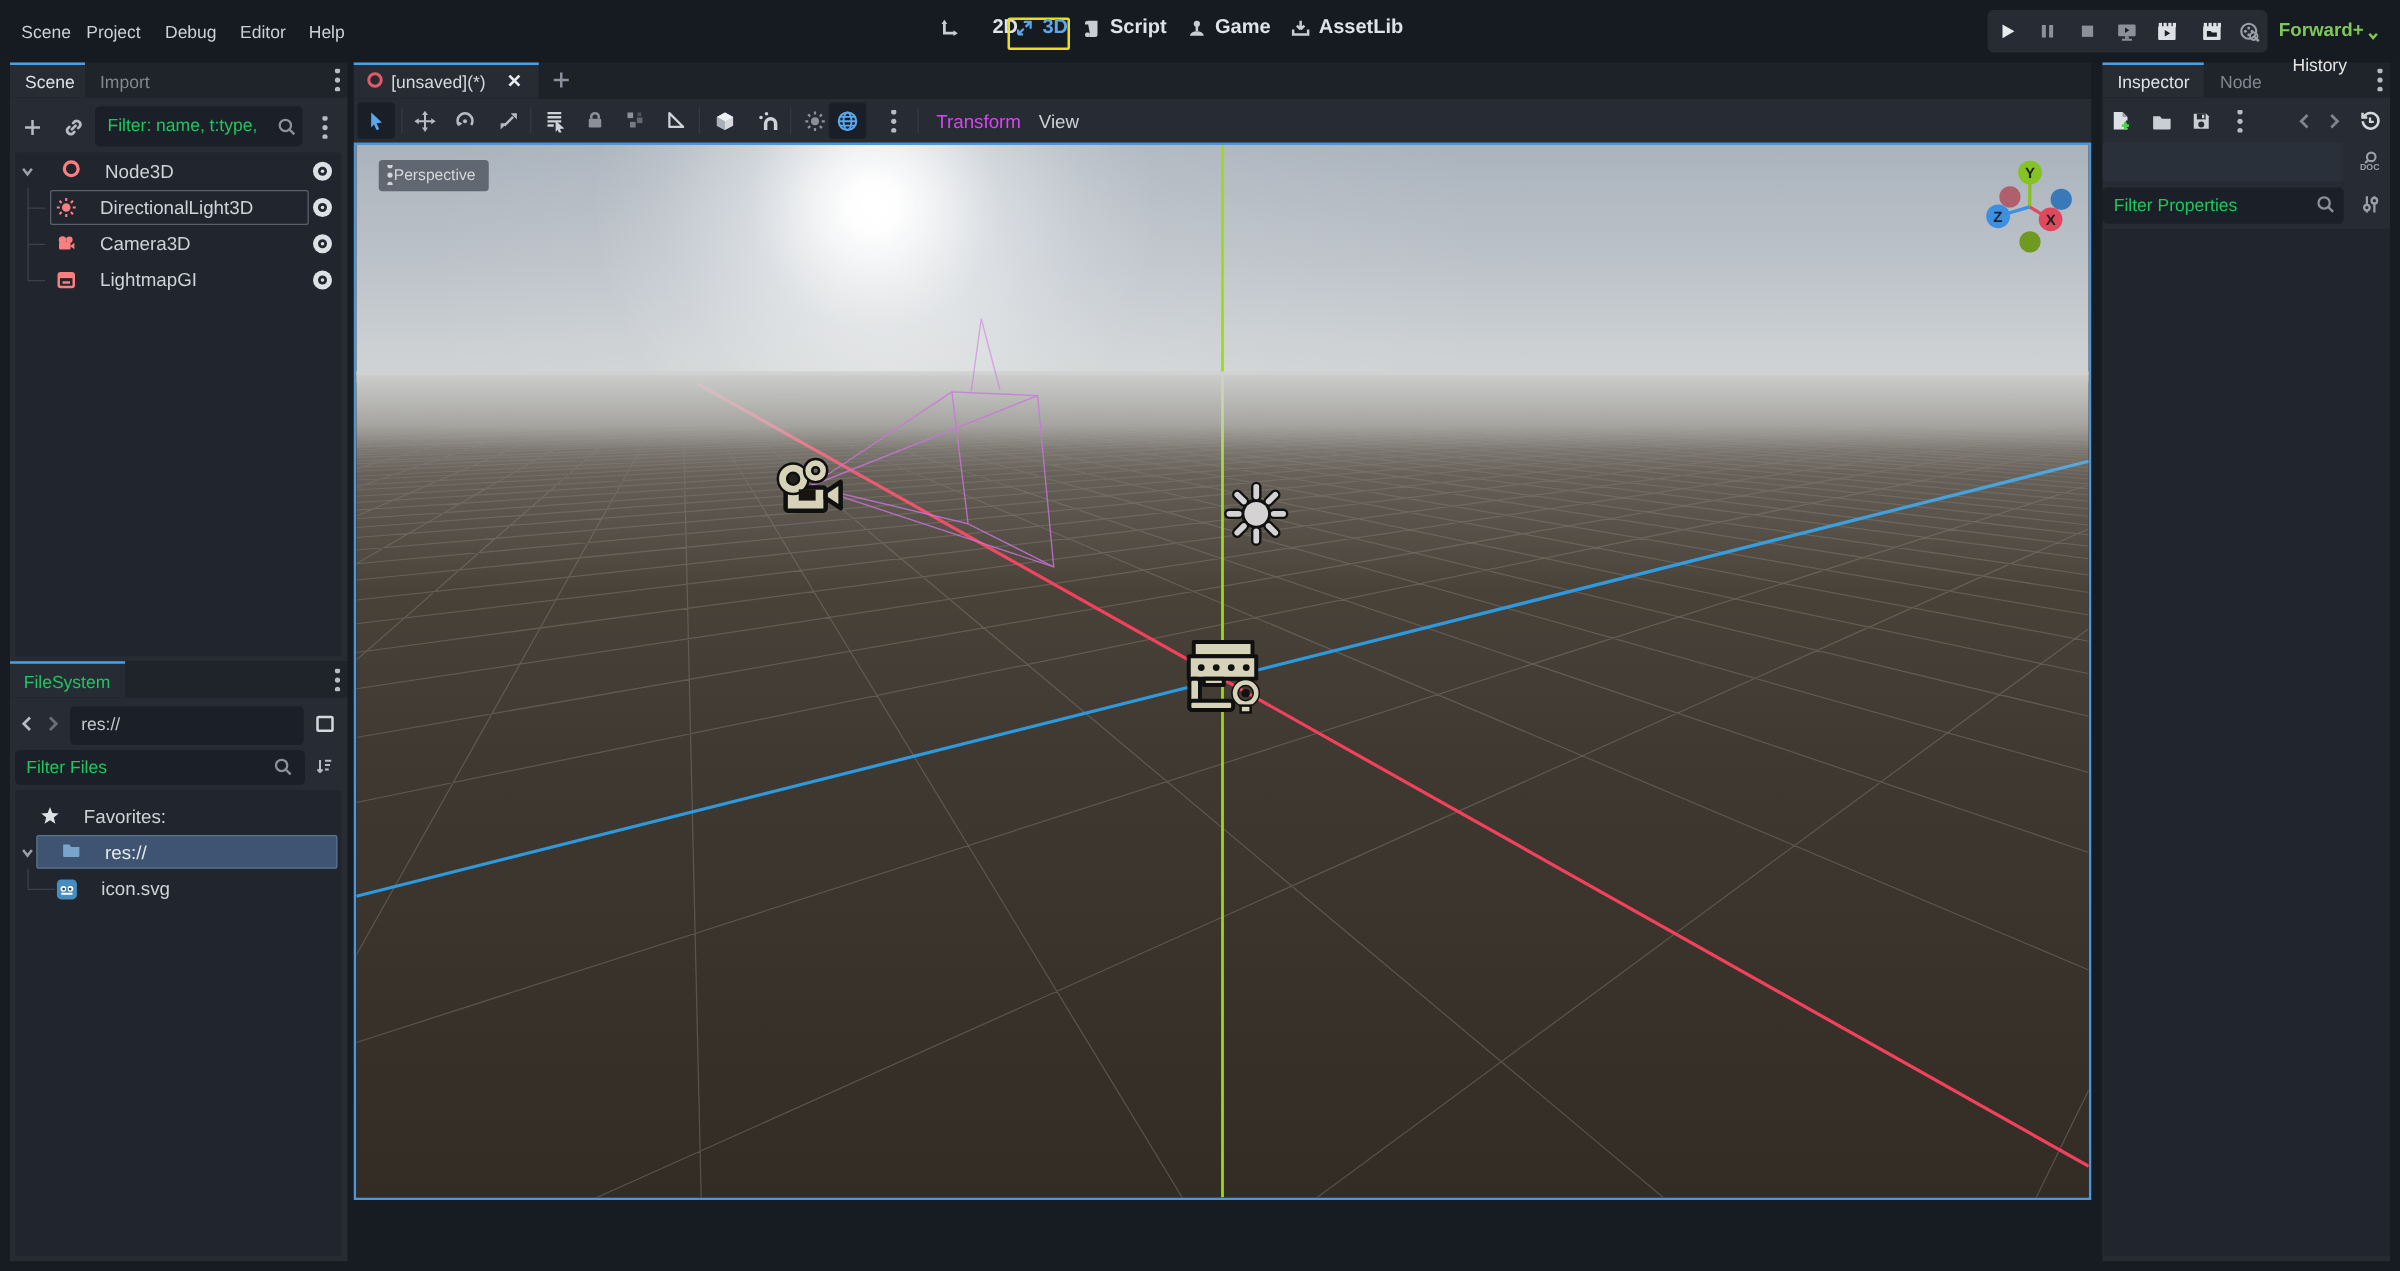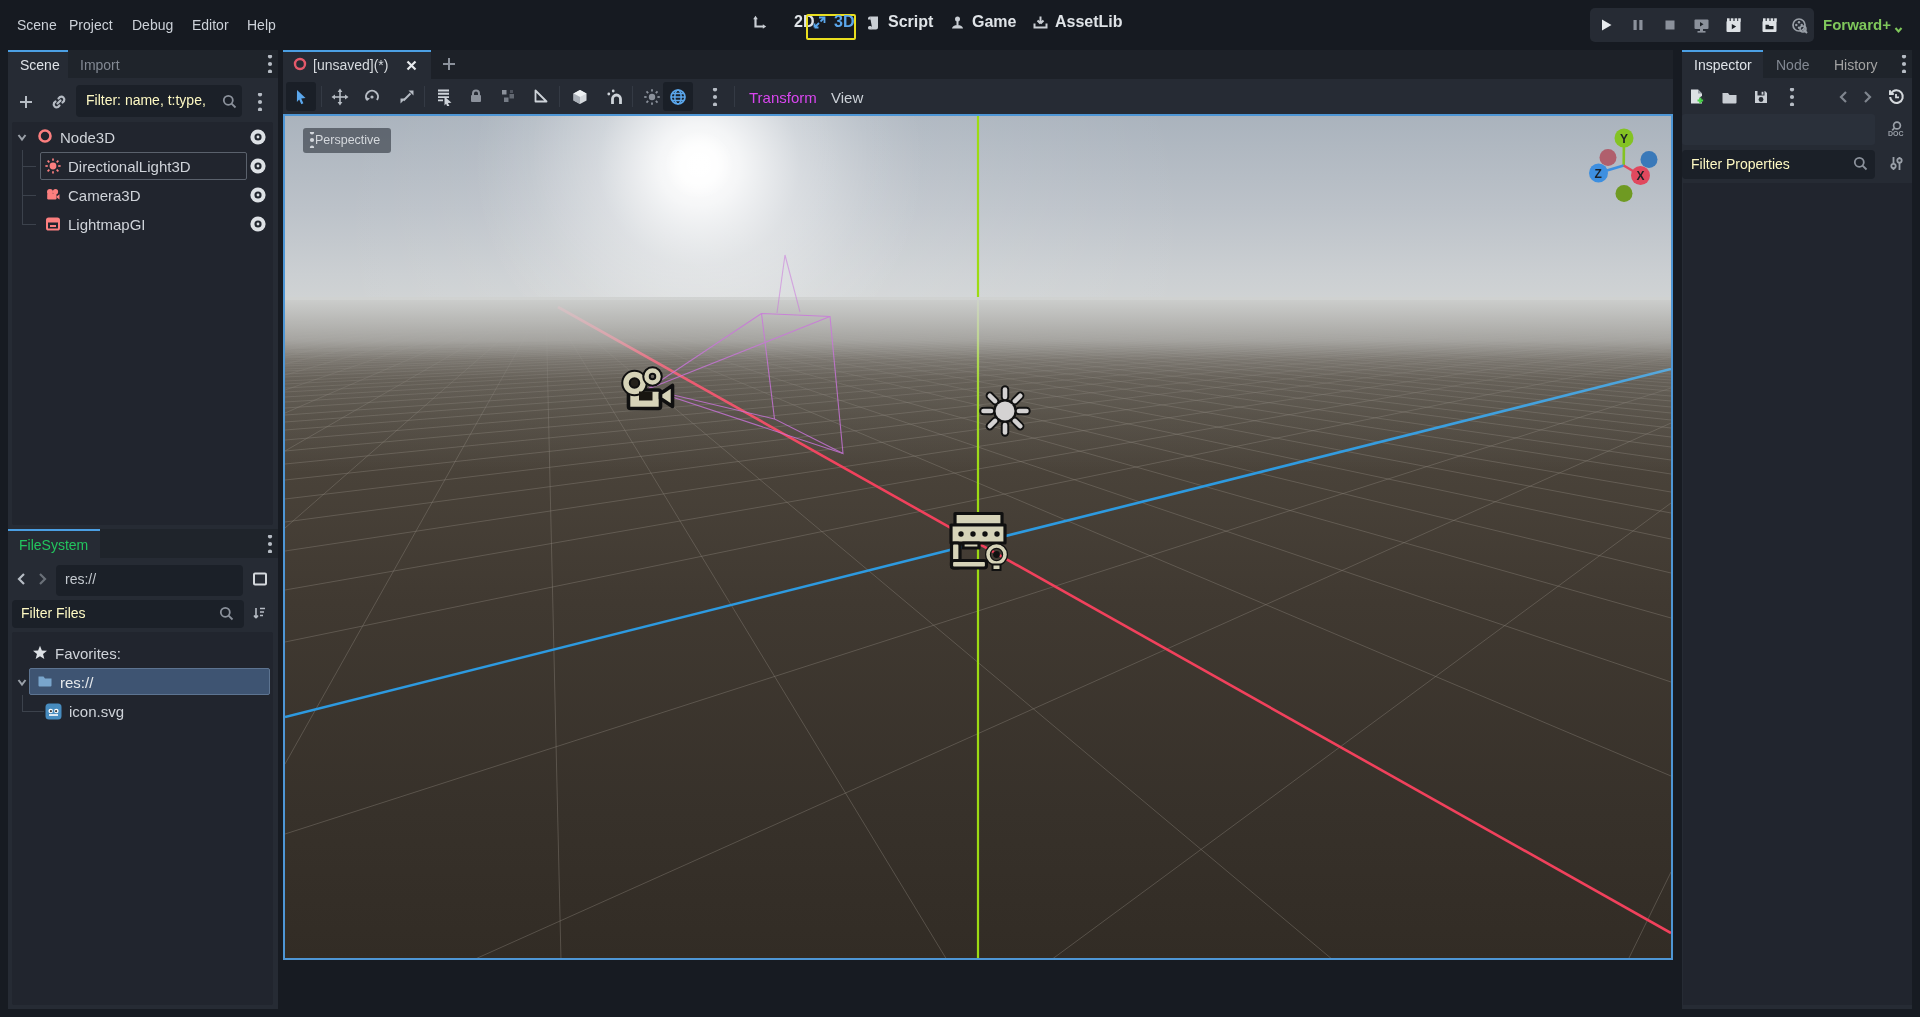--- a/index.html
+++ b/index.html
@@ -6,23 +6,23 @@
 .abs{position:absolute;}
 #root{position:relative;width:1920px;height:1017px;}
 #menubar{left:0;top:0;width:1920px;height:50px;background:#161a21;color:#ccd1d8;font-size:14px;}
 .menuitem{position:absolute;top:17px;}
 .cnav{position:absolute;top:13px;display:flex;align-items:center;gap:7px;color:#dfe3e7;font-weight:bold;font-size:16px;}
 #runbar{left:1590px;top:8px;width:224px;height:34px;background:#262b34;border-radius:5px;}
 .rbi{position:absolute;top:9px;}
 .panel{background:#262b34;}
 .tabstrip{background:#1f242b;}
 .well{background:#21252e;border-radius:2px;}
-.input{background:#1b2028;border-radius:4px;color:#fef9c3;font-size:14px;}
+.input{background:#1b2028;border-radius:4px;color:#22c55e;font-size:14px;}
 .tab-label{position:absolute;font-size:14px;}
-.treerow{position:absolute;height:28px;display:flex;align-items:center;color:#cfd3d9;font-size:15px;gap:7px;}
+.treerow{position:absolute;height:28px;display:flex;align-items:center;color:#cfd3d9;font-size:15px;gap:19px;}
 .sep{position:absolute;width:1px;background:#343a44;top:7px;height:21px;}
 .guide{position:absolute;background:#3c424c;}
 </style></head>
 <body>
 <div id="root">
 <div class="abs" id="menubar">
 <span class="menuitem" style="left:17px;">Scene</span>
 <span class="menuitem" style="left:69px;">Project</span>
 <span class="menuitem" style="left:132px;">Debug</span>
 <span class="menuitem" style="left:192px;">Editor</span>
@@ -510,21 +510,21 @@
 <div class="abs" style="left:303px;top:128px;width:88px;height:25px;background:rgba(85,92,101,0.88);border-radius:3px;color:#d4d8dc;font-size:12.5px;padding:5px 0 0 12px;">Perspective</div>
 <span class="abs" style="left:309px;top:132px;"><svg class="icon" width="6" height="16" viewBox="0 0 6 16" style="">
         <circle cx="3" cy="0.5" r="2.1" fill="#d2d6db"></circle>
         <circle cx="3" cy="8.0" r="2.1" fill="#d2d6db"></circle>
         <circle cx="3" cy="15.5" r="2.1" fill="#d2d6db"></circle>
       </svg></span>
 <div class="abs tabstrip" style="left:1682px;top:50px;width:230px;height:28px;"></div>
 <div class="abs" style="left:1682px;top:50px;width:81px;height:28px;background:#262b34;border-top:2px solid #4b9fe3;"></div>
 <span class="abs tab-label" style="left:1694px;top:57px;color:#dfe3e8;">Inspector</span>
 <span class="abs tab-label" style="left:1776px;top:57px;color:#828892;">Node</span>
-<span class="abs tab-label" style="left:1834px;top:57px;color:#a3a3a3;">History</span>
+<span class="abs tab-label" style="left:1834px;top:44px;color:#e5e5e5;">History</span>
 <span class="abs" style="left:1901px;top:55px;"><svg class="icon" width="6" height="18" viewBox="0 0 6 18" style="">
         <circle cx="3" cy="1.5" r="2.1" fill="#b6bcc4"></circle>
         <circle cx="3" cy="9.0" r="2.1" fill="#b6bcc4"></circle>
         <circle cx="3" cy="16.5" r="2.1" fill="#b6bcc4"></circle>
       </svg></span>
 <div class="abs panel" style="left:1682px;top:78px;width:230px;height:931px;"></div>
 <span class="abs" style="left:1688px;top:88px;"><svg class="icon" width="17" height="17" viewBox="0 0 17 17" style="">
         <path d="M3 1.5 h7 l4 4 V15.5 h-11 Z" fill="#dde1e5"></path>
         <path d="M10 1.5 l4 4 h-4 Z" fill="#9aa0a8"></path>
         <path d="M11.8 11.3 h6 M14.8 8.3 v6" stroke="#2a2f37" stroke-width="4"></path>

